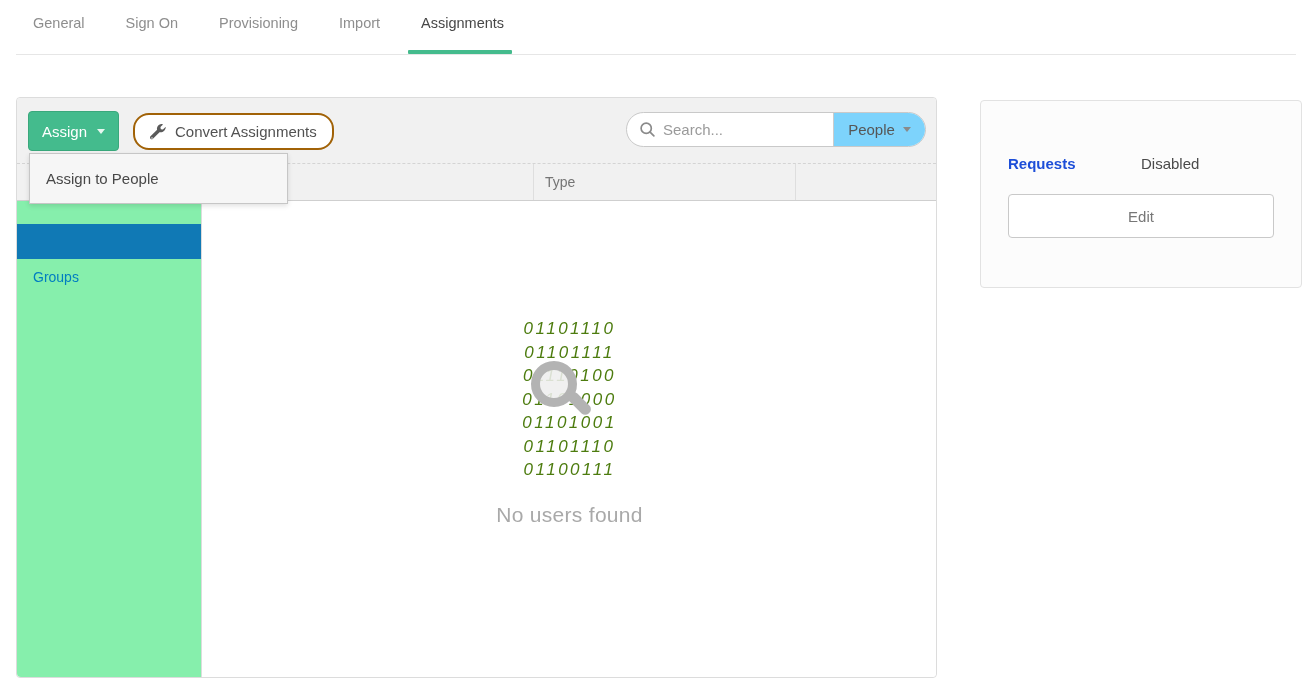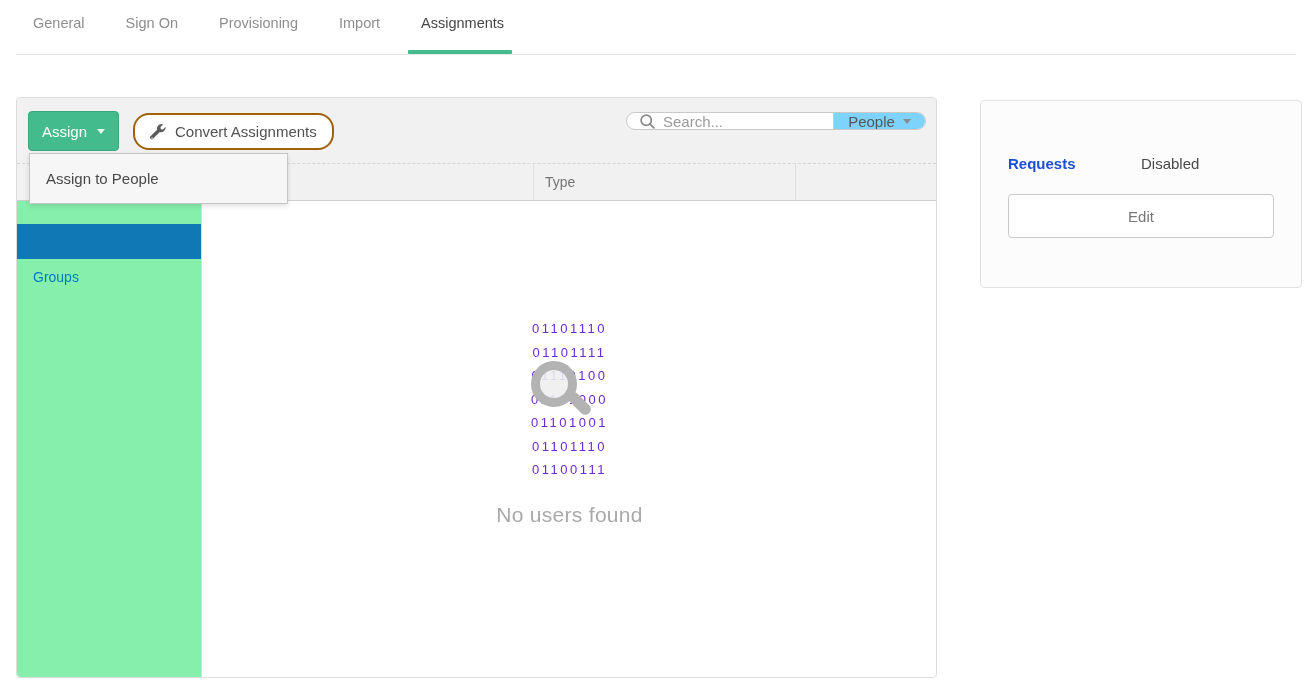--- a/index.html
+++ b/index.html
@@ -25,21 +25,21 @@
      background:#44bb8d; border:1px solid #3aa87c; border-radius:4px; color:#fff; font-size:15px;
      display:flex; align-items:center; gap:10px; cursor:pointer; }
   .caret { width:0; height:0; border-left:4.5px solid transparent; border-right:4.5px solid transparent;
      border-top:5.5px solid currentColor; display:inline-block; }
   .assign-btn .caret { color:#e7f7f0; }
 
   .convert-btn { position:absolute; left:116px; top:15px; height:37px; padding:0 15px;
      background:#fff; border:2px solid #a16207; border-radius:16px; color:#525252; font-size:15px;
      display:flex; align-items:center; gap:9px; cursor:pointer; }
 
-  .search-group { position:absolute; right:10px; top:14px; width:300px; height:18px;
+  .search-group { position:absolute; right:10px; top:14px; width:300px; height:35px;
      border:1px solid #c9c9c9; border-radius:18px; background:#fff; display:flex; overflow:hidden; }
   .search-seg { flex:1; display:flex; align-items:center; padding-left:12px; gap:7px; }
   .search-seg input { border:none; outline:none; background:transparent; font-size:15px; color:#555; width:150px;
      font-family:"Liberation Sans", sans-serif; }
   .search-seg input::placeholder { color:#9a9a9a; }
   .people-seg { width:92px; background:#7dd3fc; border-left:1px solid #ccc; display:flex;
      align-items:center; justify-content:center; gap:8px; font-size:15px; color:#565656; cursor:pointer; }
   .people-seg .caret { color:#8a8a8a; }
 
   .header-row { position:absolute; left:0; right:0; top:66px; height:37px; background:#f1f1f1;
@@ -51,21 +51,21 @@
 
   .sidebar { position:absolute; left:0; top:103px; bottom:0; width:185px; background:#86efac;
      border-right:1px solid #dcdcdc; border-radius:0 0 0 4px; padding-top:23px; }
   .side-item { height:35px; display:flex; align-items:center; padding-left:16px; font-size:14px;
      color:#007dc1; cursor:pointer; }
   .side-item.selected { background:#1079b5; color:#1079b5; }
 
   .content { position:absolute; left:186px; right:0; top:103px; bottom:0; background:#fff;
      border-radius:0 0 4px 0; }
   .empty { margin-top:116px; text-align:center; position:relative; }
-  .binary-line { font-size:13px; line-height:23.5px; letter-spacing:2.5px; color:#6d28d9; }
+  .binary-line { font-size:17px; line-height:23.5px; letter-spacing:2.5px; color:#4d7c0f;font-style:italic; }
   .no-users { margin-top:21px; font-size:21px; color:#a9a9a9; letter-spacing:0.3px; }
   .mag { position:absolute; left:50%; top:44px; margin-left:-39px; width:46px; height:46px;
      border:9px solid #b3b3b3; border-radius:50%; background:rgba(238,238,238,0.88); }
   .mag::after { content:""; position:absolute; width:27px; height:11px; background:#b3b3b3;
      border-radius:5px; transform:rotate(45deg); right:-25px; bottom:-11px; }
 
   
   .menu { position:absolute; left:12px; top:55px; width:259px; background:#84cc16;
      border:1px solid #c6c6c6; box-shadow:0 2px 5px rgba(0,0,0,0.12); z-index:10; }
   .menu-item { height:49px; display:flex; align-items:center; padding-left:16px; font-size:15px;

